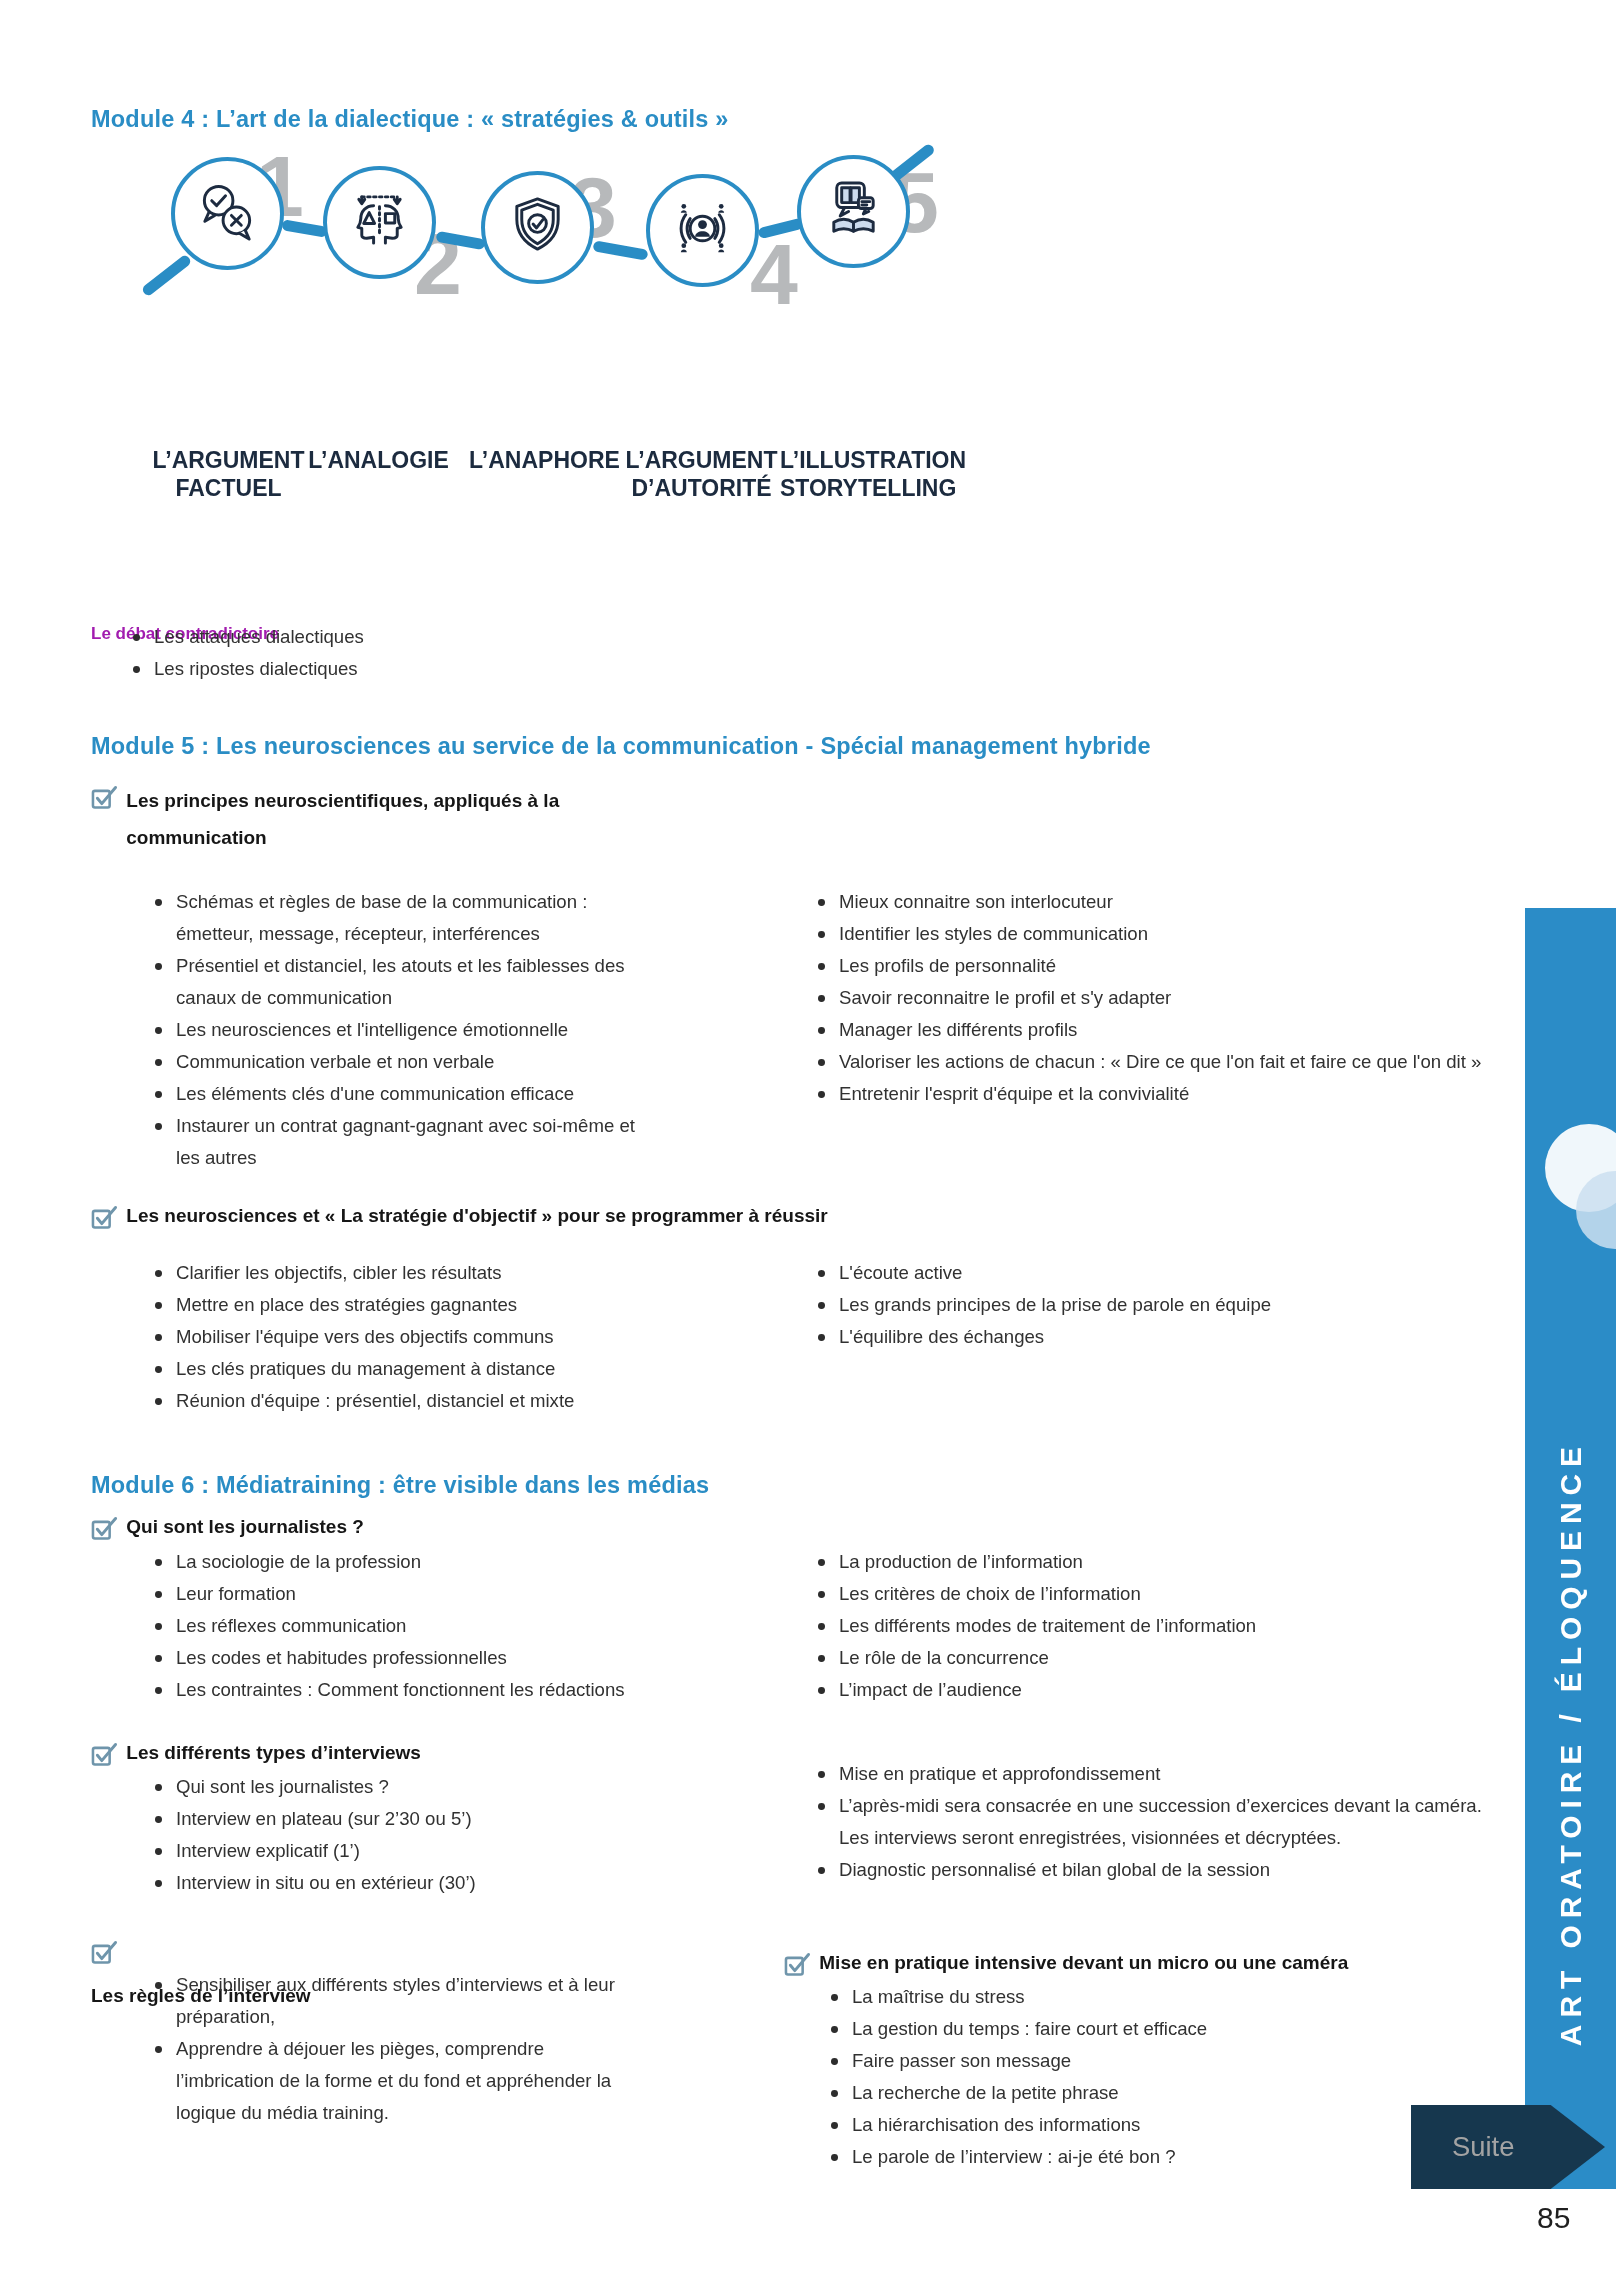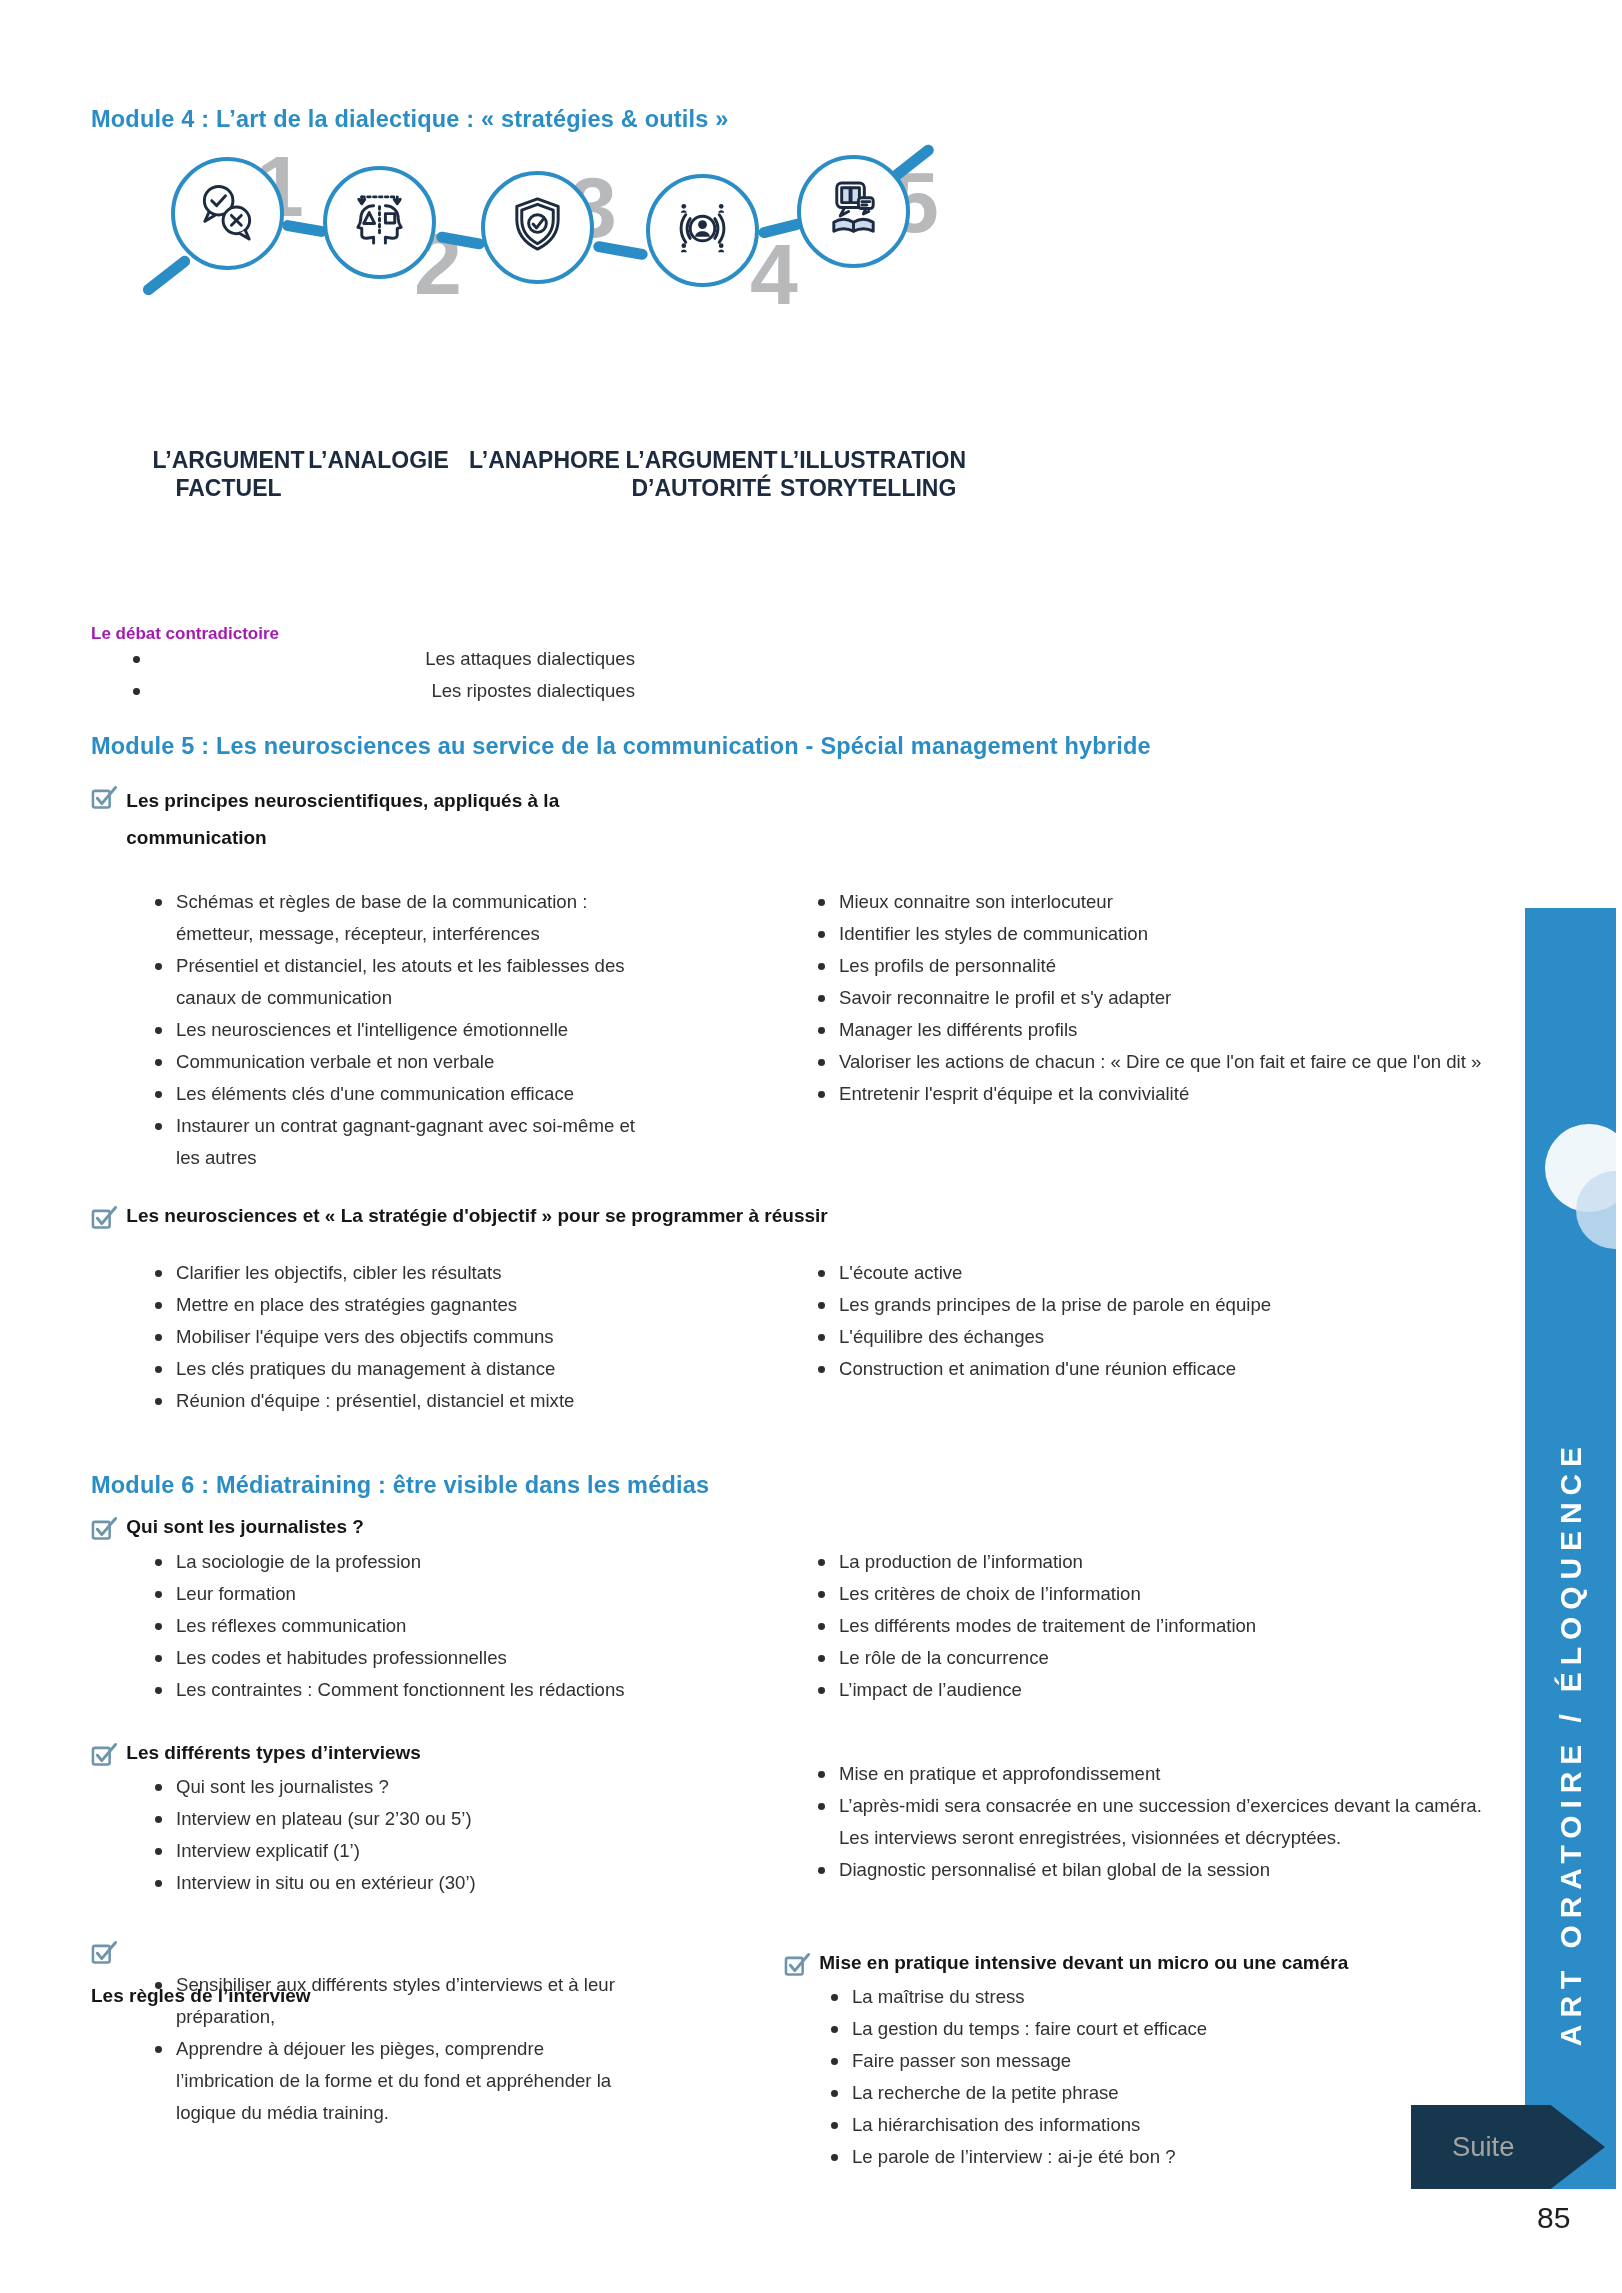--- a/index.html
+++ b/index.html
@@ -163,21 +163,21 @@
     </div>
 
     <div class="step-label" style="left:54px;  top:309px;">L’ARGUMENT FACTUEL</div>
     <div class="step-label" style="left:204px; top:309px;">L’ANALOGIE</div>
     <div class="step-label" style="left:370px; top:309px;">L’ANAPHORE</div>
     <div class="step-label" style="left:527px; top:309px;">L’ARGUMENT D’AUTORITÉ</div>
     <div class="step-label" style="left:689px; top:309px;">L’ILLUSTRATION STORYTELLING</div>
   </div>
 
   <div class="plain-heading" style="left:91px; top:580px;">Le débat contradictoire</div>
-  <ul class="blist" style="left:125px; top:643px; width:510px;text-align:right;">
+  <ul class="blist" style="left:125px; top:621px; width:510px;">
     <li>Les attaques dialectiques</li>
     <li>Les ripostes dialectiques</li>
   </ul>
 
   <div class="module-title" style="left:91px; top:733px;">Module 5 : Les neurosciences au service de la communication - Spécial management hybride</div>
 
   <div class="chk-heading tall" style="left:91px; top:782px; width:470px;">
     <span class="chk">
       <svg class="chk-svg" width="26.5" height="26.5" viewBox="0 0 27 27">
         <rect x="2" y="7" width="17" height="17" rx="2" stroke-width="2.6"></rect>
@@ -221,21 +221,20 @@
     <li>Mettre en place des stratégies gagnantes</li>
     <li>Mobiliser l'équipe vers des objectifs communs</li>
     <li>Les clés pratiques du management à distance</li>
     <li>Réunion d'équipe : présentiel, distanciel et mixte</li>
   </ul>
 
   <ul class="blist" style="left:810px; top:1257px; width:681px;">
     <li>L'écoute active</li>
     <li>Les grands principes de la prise de parole en équipe</li>
     <li>L'équilibre des échanges</li>
-    <li>Construction et animation d'une réunion efficace</li>
   </ul>
 
   <div class="module-title" style="left:91px; top:1472px;">Module 6 : Médiatraining : être visible dans les médias</div>
 
   <div class="chk-heading" style="left:91px; top:1513px; width:588px;">
     <span class="chk">
       <svg class="chk-svg" width="26.5" height="26.5" viewBox="0 0 27 27">
         <rect x="2" y="7" width="17" height="17" rx="2" stroke-width="2.6"></rect>
         <path d="M6.5 14.5 l4.5 5.5 L25 3.5" stroke-width="3"></path>
       </svg>

